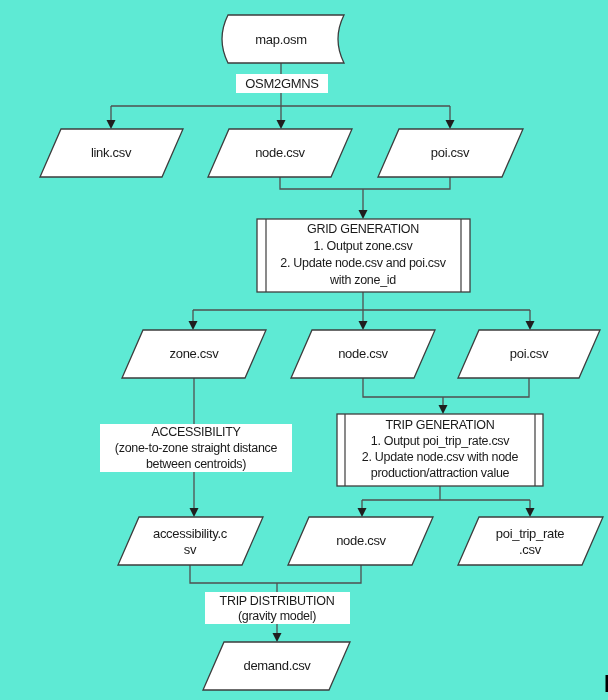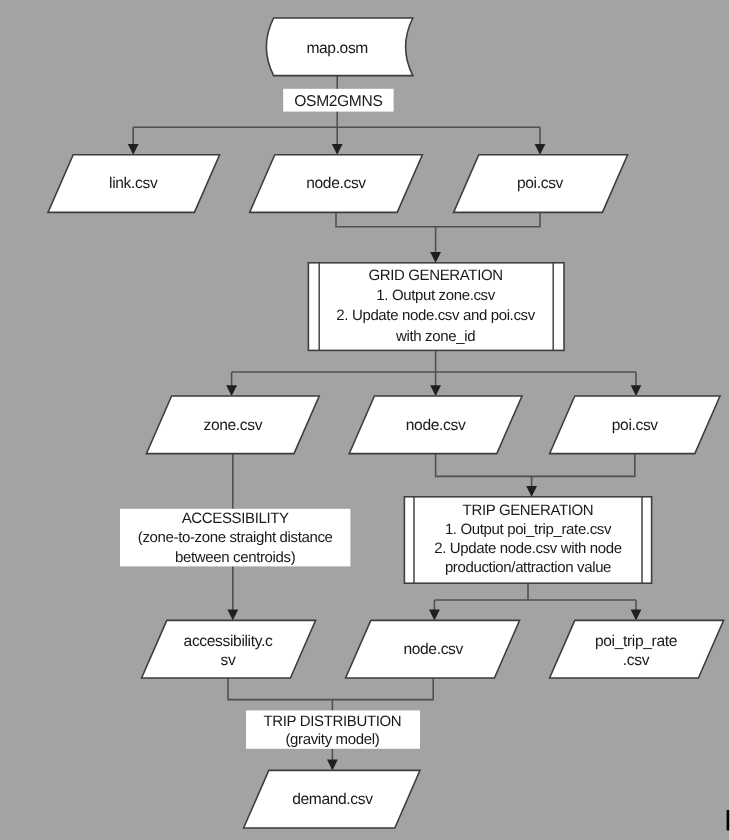--- a/index.html
+++ b/index.html
@@ -1,16 +1,16 @@
 <!DOCTYPE html>
 <html><head>
 <meta charset="utf-8">
 <style>
   html,body{margin:0;padding:0;background:#ffffff;}
-  .stage{position:relative;width:608px;height:700px;background:#a3a3a3;overflow:hidden;}
+  .stage{position:relative;width:608px;height:700px;background:#5eead4;overflow:hidden;}
   svg{position:absolute;left:0;top:0;}
   .conn{fill:none;stroke:#4f4f4f;stroke-width:1.3;}
   .shape{fill:#ffffff;stroke:#3d3d3d;stroke-width:1.3;}
   .inner{fill:none;stroke:#3d3d3d;stroke-width:1.2;}
   .arrow{fill:#1f1f1f;stroke:none;}
   .mask{fill:#ffffff;stroke:none;}
   .lbl{font-family:"Liberation Sans",sans-serif;font-size:13px;fill:#1a1a1a;
        text-anchor:middle;letter-spacing:-0.3px;}
   .boxtxt{font-size:12.5px;}
   .cursor{fill:#000000;stroke:none;}

